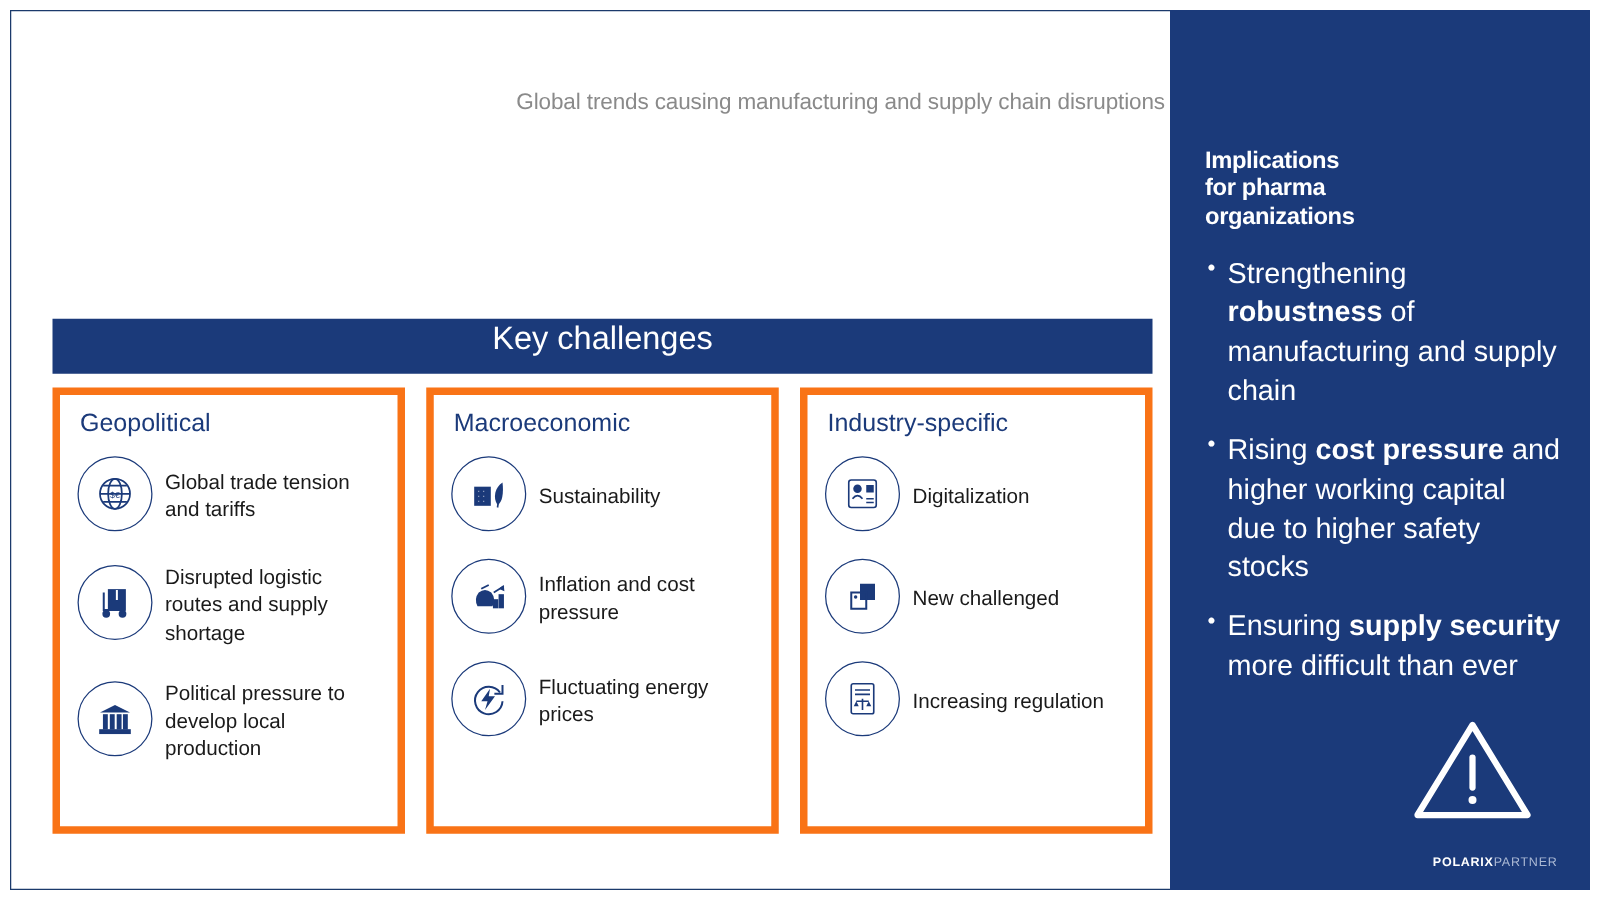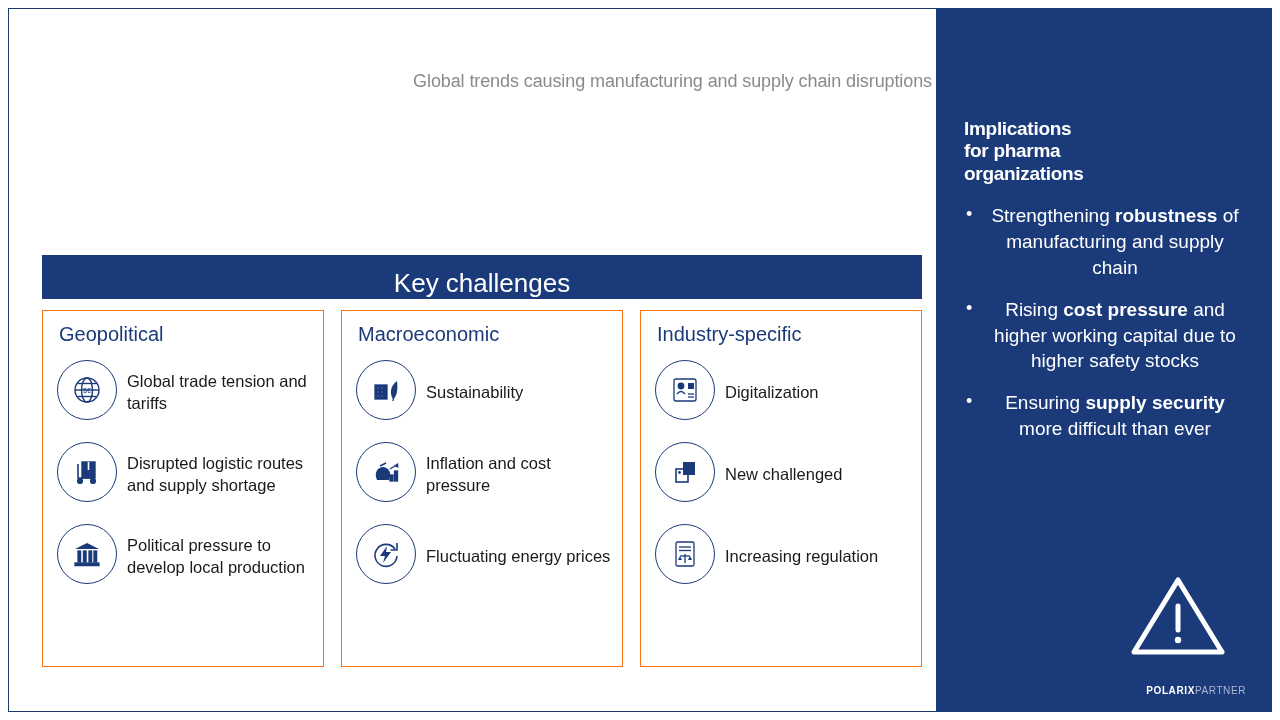--- a/index.html
+++ b/index.html
@@ -50,24 +50,23 @@
     margin: 0 0 18px 0;
   }
   .impl-list {
     list-style: none;
     margin: 0;
     padding: 0;
   }
   .impl-list li {
     position: relative;
     padding-left: 18px;
-    font-size: 19px;
+    font-size: 23px;
     line-height: 1.36;
     margin-bottom: 16px;
-    text-align: center;
   }
   .impl-list li::before {
     content: "\2022";
     position: absolute;
     left: 2px;
     top: -1px;
     font-size: 18px;
   }
   .impl-list b { font-weight: bold; }
 
@@ -116,36 +115,36 @@
   .key-bar {
     position: absolute;
     left: 42px;
     top: 255px;
     width: 880px;
     height: 44px;
     background: #1b3a7a;
     color: #ffffff;
     font-size: 26px;
     display: flex;
-    align-items: flex-end;
+    align-items: flex-start;
     justify-content: center;
   }
 
   .columns {
     position: absolute;
     left: 42px;
     top: 310px;
     width: 880px;
     display: flex;
     gap: 17px;
   }
   .col {
     width: 282px;
     height: 357px;
-    border: 1px solid #f97316;
+    border: 6px solid #f97316;
     box-sizing: border-box;
     padding: 12px 10px 0 14px;
   }
   .col-title {
     font-size: 20px;
     color: #1b3a7a;
     margin: 0 0 14px 2px;
   }
   .item {
     display: flex;

